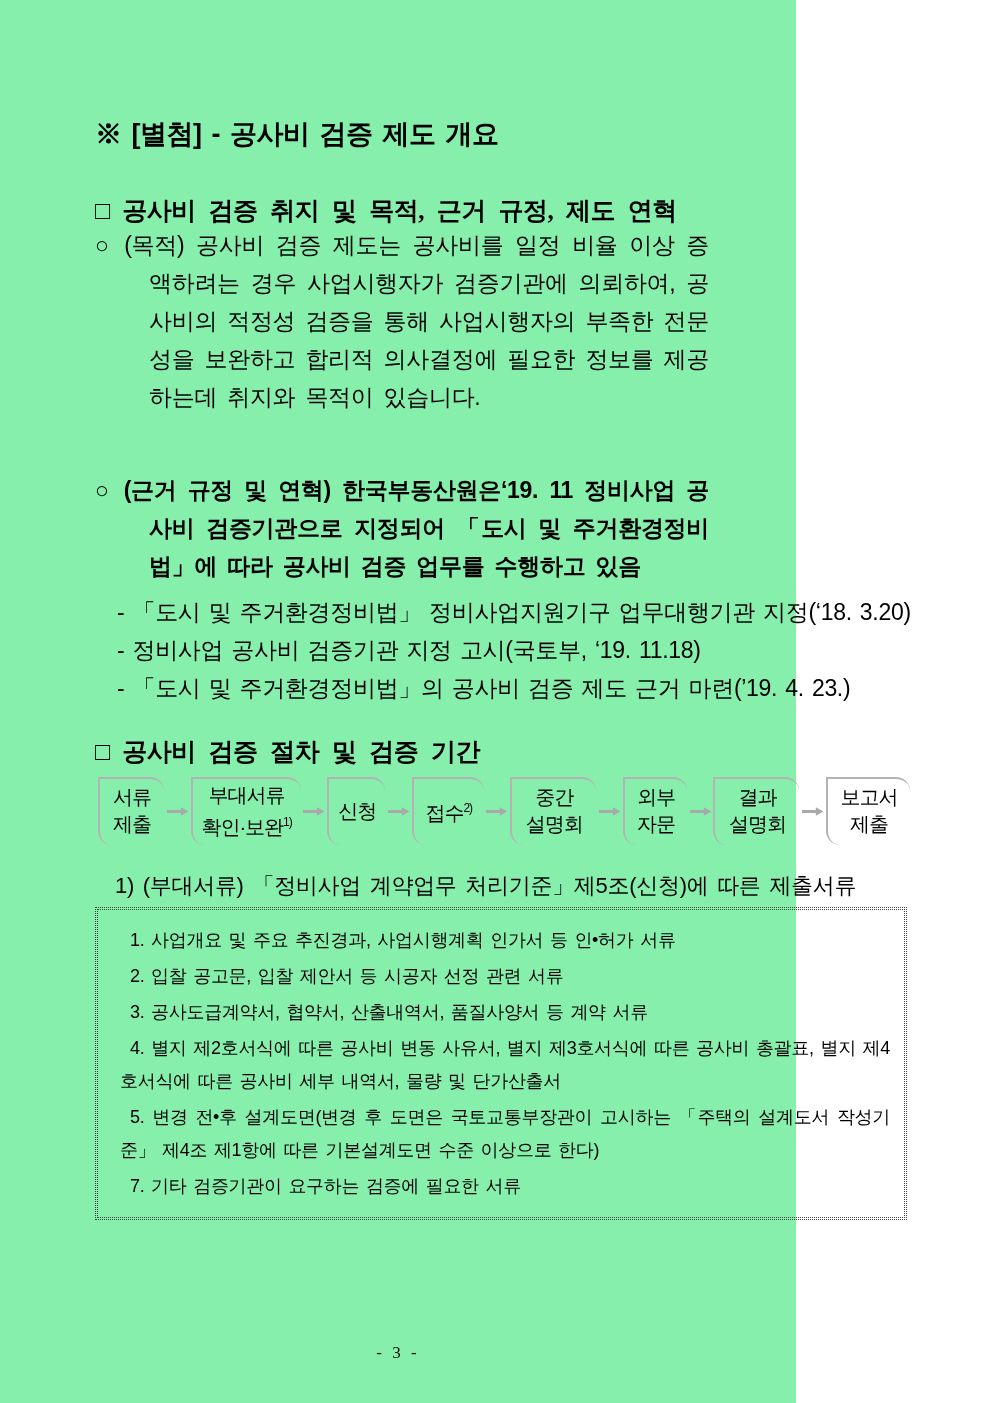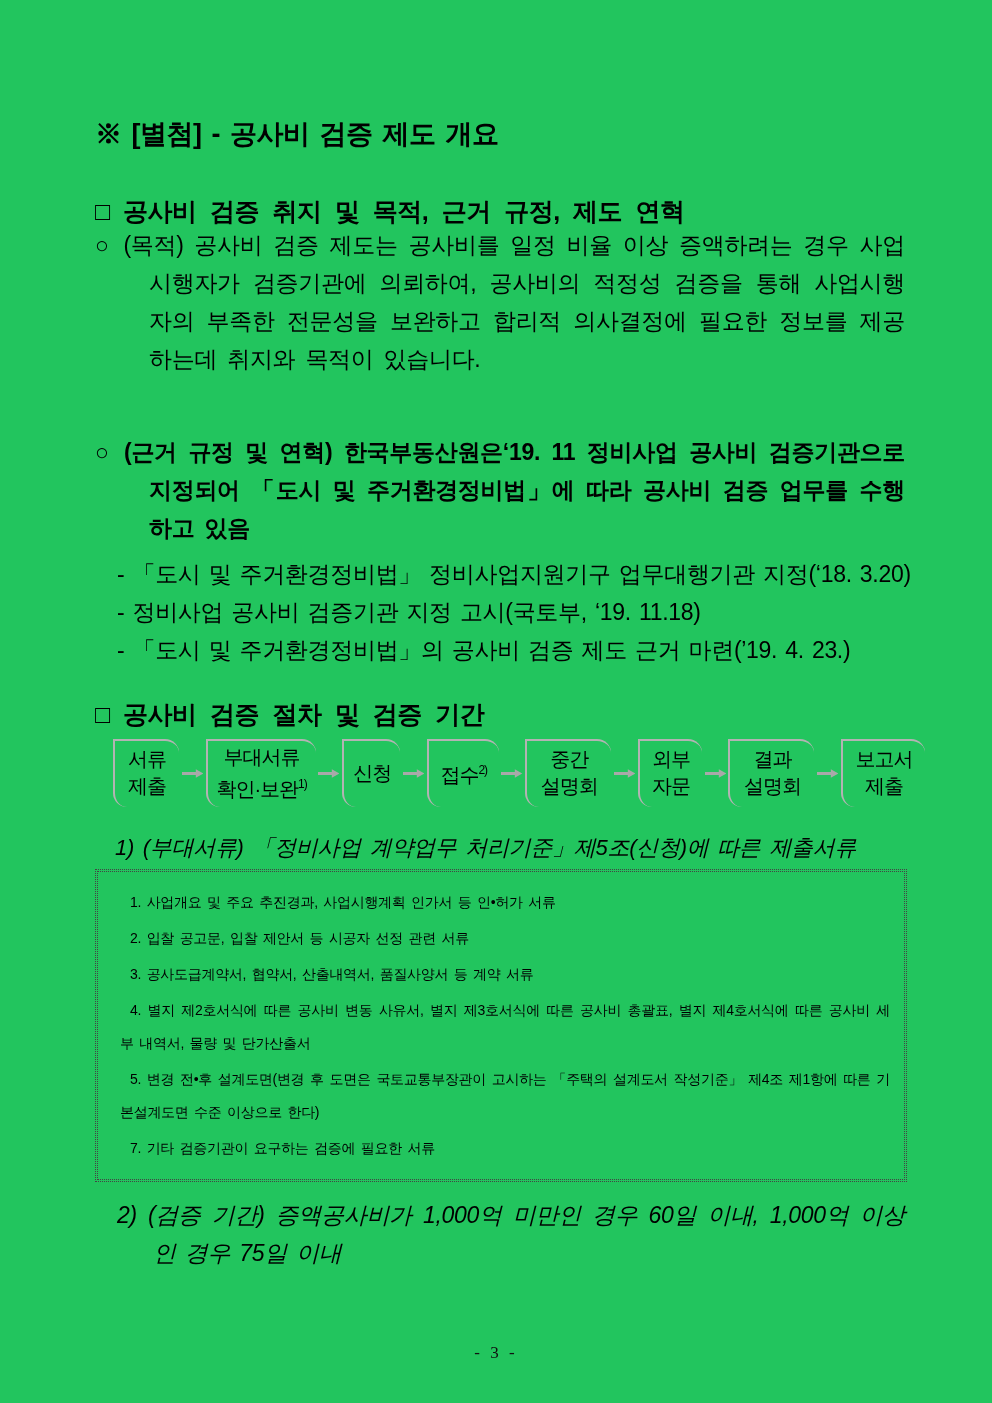--- a/index.html
+++ b/index.html
@@ -2,83 +2,84 @@
 <html lang="ko" style="--arrow: #a9a9a9; --box_border: #b3b3b3; --text: #000000;"><head>
 <meta charset="utf-8">
 <style>
   html, body { margin: 0; padding: 0; background: #ffffff; }
   body {
     width: 992px; height: 1403px;
     font-family: "Liberation Sans", sans-serif;
     color: #000;
     overflow: hidden;
   }
-  .page { position: relative; width: 992px; height: 1403px; background: #22c55e; }
+  .page { position: relative; width: 796px; height: 1403px; background: #86efac; }
   .content { padding: 118px 87px 0 95px; box-sizing: border-box; }
 
   .doc-title {
     font-size: 27px; font-weight: bold; letter-spacing: -0.5px; word-spacing: 3px;
     line-height: 32px;
   }
   .h-sec {
     font-size: 25px; font-weight: bold; letter-spacing: -0.5px; word-spacing: 7px;
     line-height: 30px;
+    font-family: Liberation Serif, serif;
   }
   .h1 { margin-top: 46px; }
   .h2 { margin-top: 30px; }
 
   .para {
     font-size: 23px; line-height: 38px; text-align: justify;
     padding-left: 54px; text-indent: -54px; word-spacing: 4px; letter-spacing: -0.3px;
   }
   .para .marker { margin-right: 14px; }
   .para1 { }
   .para2 { margin-top: 55px; font-weight: bold; }
 
   .dash-list { margin-top: 8px; }
   .dash-item {
     font-size: 23px; line-height: 38px; letter-spacing: -0.3px; word-spacing: 2px;
     padding-left: 22px; white-space: nowrap;
   }
 
   
   .flow {
-    margin-top: 10px; margin-left: 18px; width: 812px; height: 68px;
+    margin-top: 10px; margin-left: 3px; width: 812px; height: 68px;
     display: flex; align-items: stretch; justify-content: center;
   }
   .fbox {
     border-left: 2px solid var(--box_border, #b3b3b3);
     border-top: 2px solid var(--box_border, #b3b3b3);
     border-radius: 0 14px 0 14px;
     box-sizing: border-box;
     display: flex; flex-direction: column; justify-content: center;
     text-align: center; font-size: 20px; line-height: 27px; letter-spacing: -1px;
     padding: 2px 2px 4px 2px; flex: 0 0 auto;
   }
   .fbox sup { font-size: 12px; }
   .w0 { width: 66px; } .w1 { width: 110px; } .w2 { width: 58px; } .w3 { width: 72px; }
   .w4 { width: 86px; } .w5 { width: 64px; } .w6 { width: 86px; } .w7 { width: 84px; }
   .arrow { flex: 1 1 auto; display: flex; align-items: center; justify-content: center; }
   .arrow svg { width: 80%; max-width: 40px; height: 17px; display: block; }
 
   .note {
-    font-size: 22px; line-height: 30px; letter-spacing: -0.3px; word-spacing: 3px; font-style: italic;
+    font-size: 22px; line-height: 30px; letter-spacing: -0.3px; word-spacing: 3px;
   }
   .note1 { margin-top: 26px; padding-left: 20px; white-space: nowrap; }
   .note2 {
     margin-top: 14px; font-size: 23px; line-height: 38px;
     padding-left: 58px; text-indent: -36px; text-align: justify; word-spacing: 3px;
   }
 
   .attach-box {
     margin-top: 6px; border: 1px dotted #444; outline: 1px dotted #444; outline-offset: -3px;
     padding: 13px 16px 13px 6px; box-sizing: border-box; width: 812px;
   }
   .attach-item {
-    font-size: 14px; line-height: 33px; letter-spacing: -0.3px; word-spacing: 2px;
+    font-size: 18px; line-height: 33px; letter-spacing: -0.3px; word-spacing: 2px;
     margin: 3px 0; padding-left: 18px; text-indent: 10px; text-align: justify;
   }
 
   .footer {
     position: absolute; left: 0; bottom: 40px; width: 100%;
     text-align: center; font-family: "Liberation Serif", serif;
     font-size: 17px; letter-spacing: 3px; color: #111;
   }
 </style>
 </head>
@@ -177,18 +178,17 @@
 
     <div class="attach-box">
       <div class="attach-item">1. 사업개요 및 주요 추진경과, 사업시행계획 인가서 등 인•허가 서류</div>
       <div class="attach-item">2. 입찰 공고문, 입찰 제안서 등 시공자 선정 관련 서류</div>
       <div class="attach-item">3. 공사도급계약서, 협약서, 산출내역서, 품질사양서 등 계약 서류</div>
       <div class="attach-item">4. 별지 제2호서식에 따른 공사비 변동 사유서, 별지 제3호서식에 따른 공사비 총괄표, 별지 제4호서식에 따른 공사비 세부 내역서, 물량 및 단가산출서</div>
       <div class="attach-item">5. 변경 전•후 설계도면(변경 후 도면은 국토교통부장관이 고시하는 「주택의 설계도서 작성기준」 제4조 제1항에 따른 기본설계도면 수준 이상으로 한다)</div>
       <div class="attach-item">7. 기타 검증기관이 요구하는 검증에 필요한 서류</div>
     </div>
 
-    <div class="note note2">2) (검증 기간) 증액공사비가 1,000억 미만인 경우 60일 이내, 1,000억 이상인 경우 75일 이내</div>
 
   </div>
 
   <div class="footer">- 3 -</div>
 </div>
 
 </body></html>

